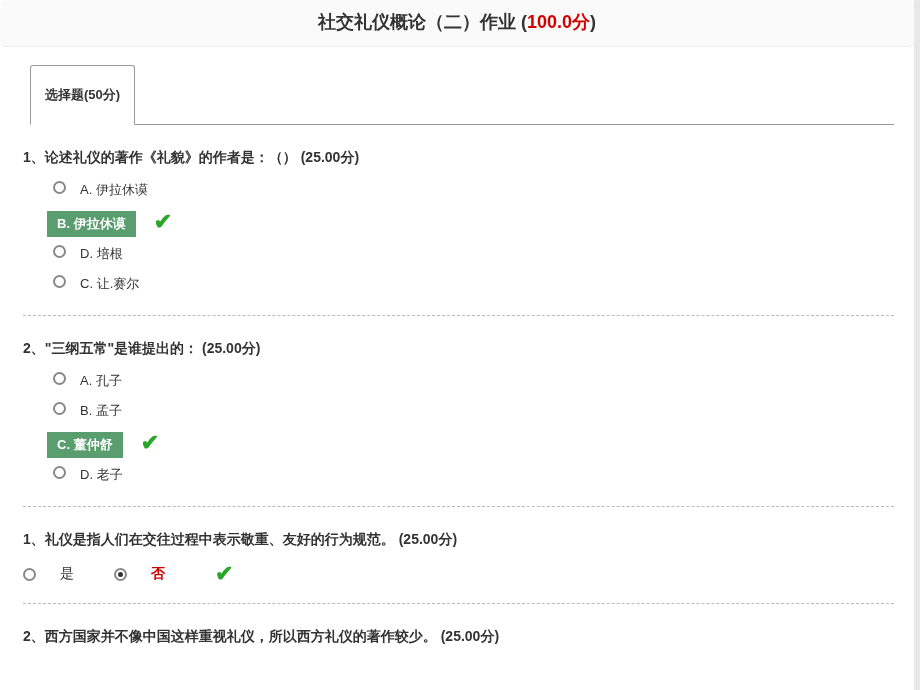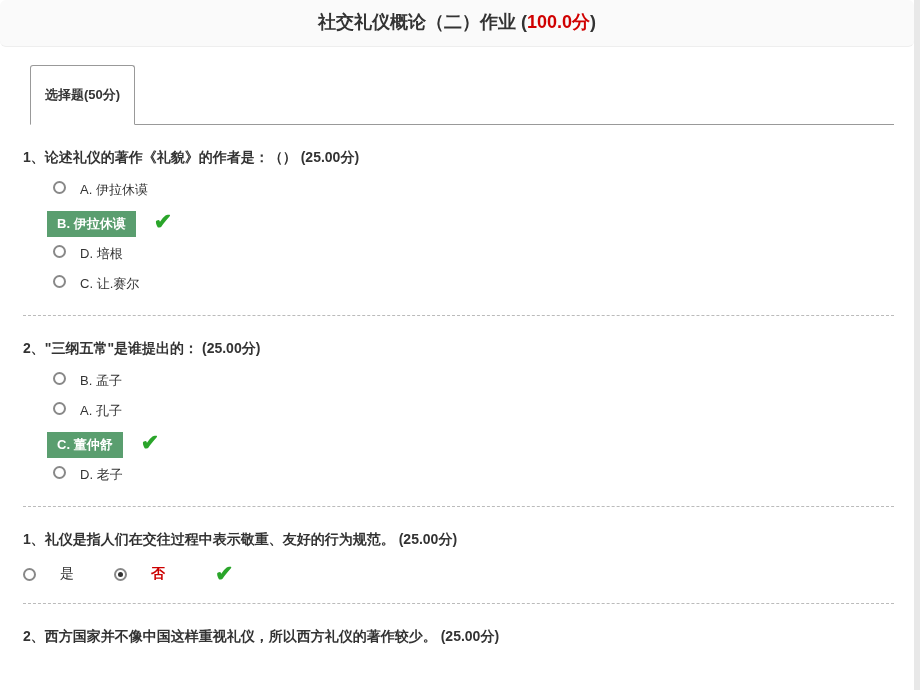--- a/index.html
+++ b/index.html
@@ -186,25 +186,25 @@
     <hr class="divider">
 
     <div class="question">
       <div class="q-title">
         <span>2、</span><span>"三纲五常"是谁提出的：</span>
         <span>(25.00分)</span>
       </div>
       <div class="options">
         <div class="option-row">
           <span class="radio-circle"></span>
+          <span class="option-text"><span>A.</span> <span>孔子</span></span>
+        </div>
+        <div class="option-row">
+          <span class="radio-circle"></span>
           <span class="option-text"><span>B.</span> <span>孟子</span></span>
-        </div>
-        <div class="option-row">
-          <span class="radio-circle"></span>
-          <span class="option-text"><span>A.</span> <span>孔子</span></span>
         </div>
         <div class="option-row">
           <span class="correct-badge"><span>C.</span> <span>董仲舒</span></span>
           <span class="checkmark">✔</span>
         </div>
         <div class="option-row">
           <span class="radio-circle"></span>
           <span class="option-text"><span>D.</span> <span>老子</span></span>
         </div>
       </div>

